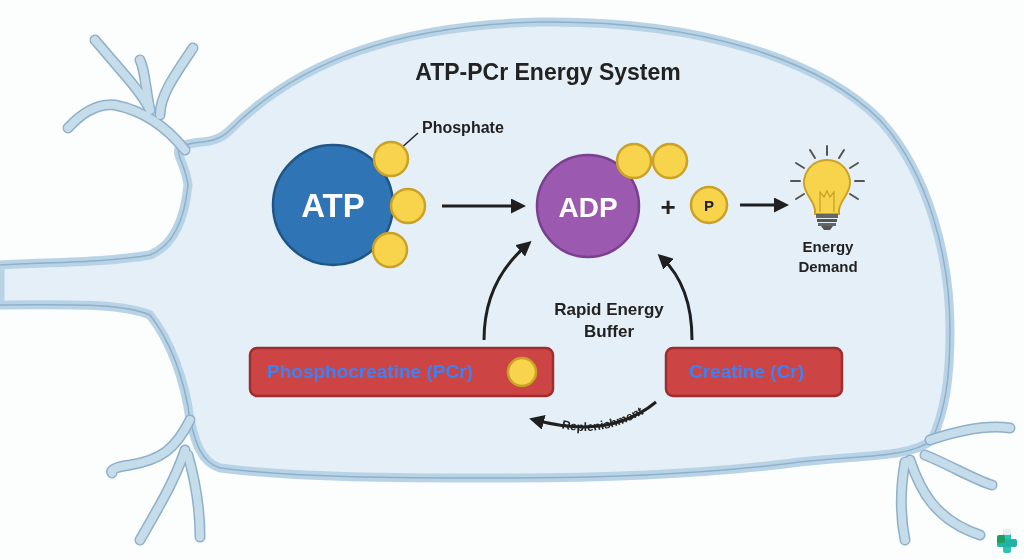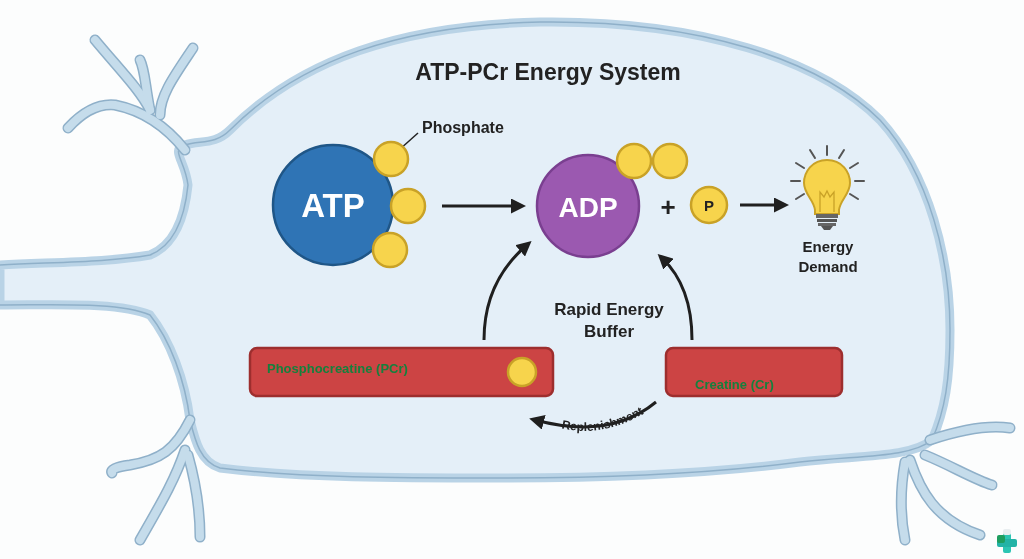--- a/index.html
+++ b/index.html
@@ -1,19 +1,19 @@
 <!DOCTYPE html>
 <html><head>
 <meta charset="utf-8">
 <style>
   html, body { margin: 0; padding: 0; background: #fcfdfd; }
   body { width: 1024px; height: 559px; overflow: hidden; position: relative; font-family: "Liberation Sans", sans-serif; }
   #canvas { position: absolute; left: 0; top: 0; width: 1024px; height: 559px; }
   .lbl { font-family: "Liberation Sans", sans-serif; font-weight: bold; }
-  .pill-text { position: absolute; color: #15803d; font-weight: bold; font-size: 13px; font-family: "Liberation Sans", sans-serif; white-space: nowrap; }
+  .pill-text { position: absolute; color: #3b82f6; font-weight: bold; font-size: 19px; font-family: "Liberation Sans", sans-serif; white-space: nowrap; }
 </style>
 </head>
 <body>
 
 <svg id="canvas" width="1024" height="559" viewBox="0 0 1024 559">
   <defs>
     <marker id="ah" viewBox="0 0 10 10" refX="6" refY="5" markerWidth="5" markerHeight="5" orient="auto-start-reverse">
       <path d="M0,0 L10,5 L0,10 z" fill="#1f1f1f"></path>
     </marker>
     <path id="replPath" d="M548,424 Q600,444 656,406"></path>
@@ -140,13 +140,13 @@
 
   <g>
     <rect x="1003" y="533" width="8" height="20" rx="2" fill="#2cc5b3"></rect>
     <rect x="997" y="539" width="20" height="8" rx="2" fill="#23b3a6"></rect>
     <rect x="997" y="535" width="8" height="8" rx="2" fill="#1e9e5f"></rect>
     <rect x="1003" y="529" width="8" height="6" rx="2" fill="#e9eef0"></rect>
   </g>
 </svg>
 
 <div class="pill-text" style="left:267px; top:361px;">Phosphocreatine (PCr)</div>
-<div class="pill-text" style="left:689px; top:377px;margin-left:6px;">Creatine (Cr)</div>
+<div class="pill-text" style="left:689px; top:361px;">Creatine (Cr)</div>
 
 </body></html>

